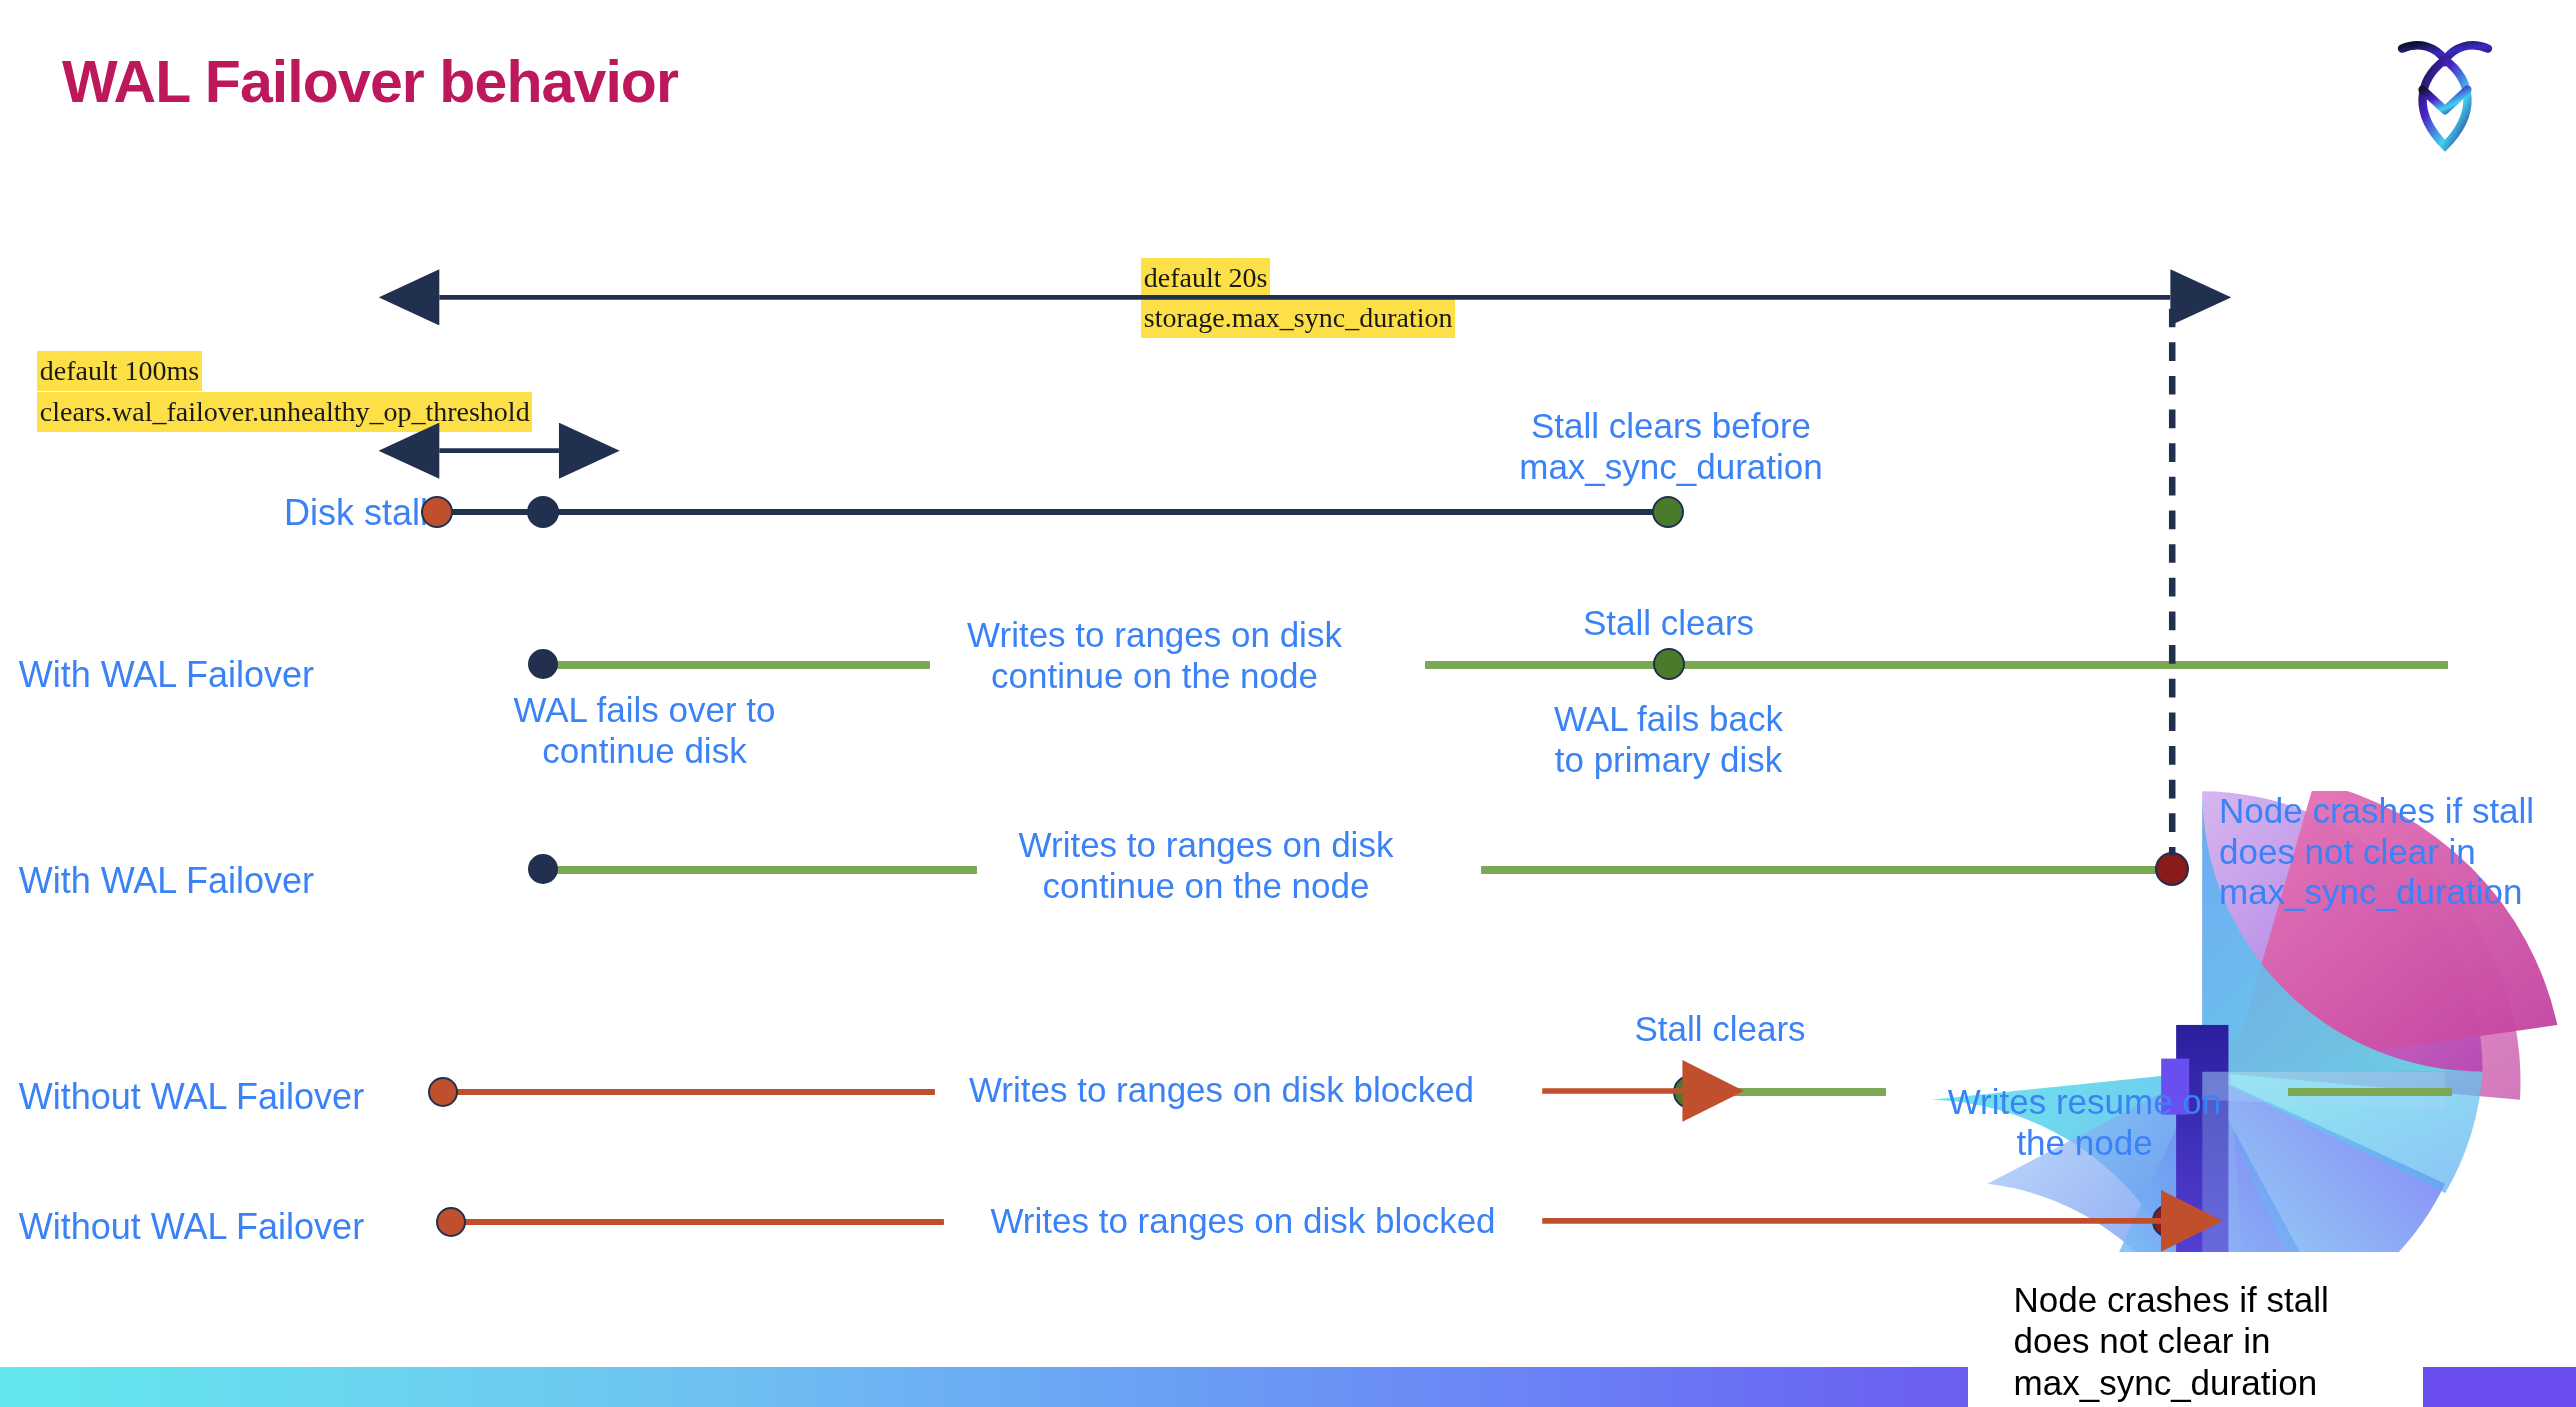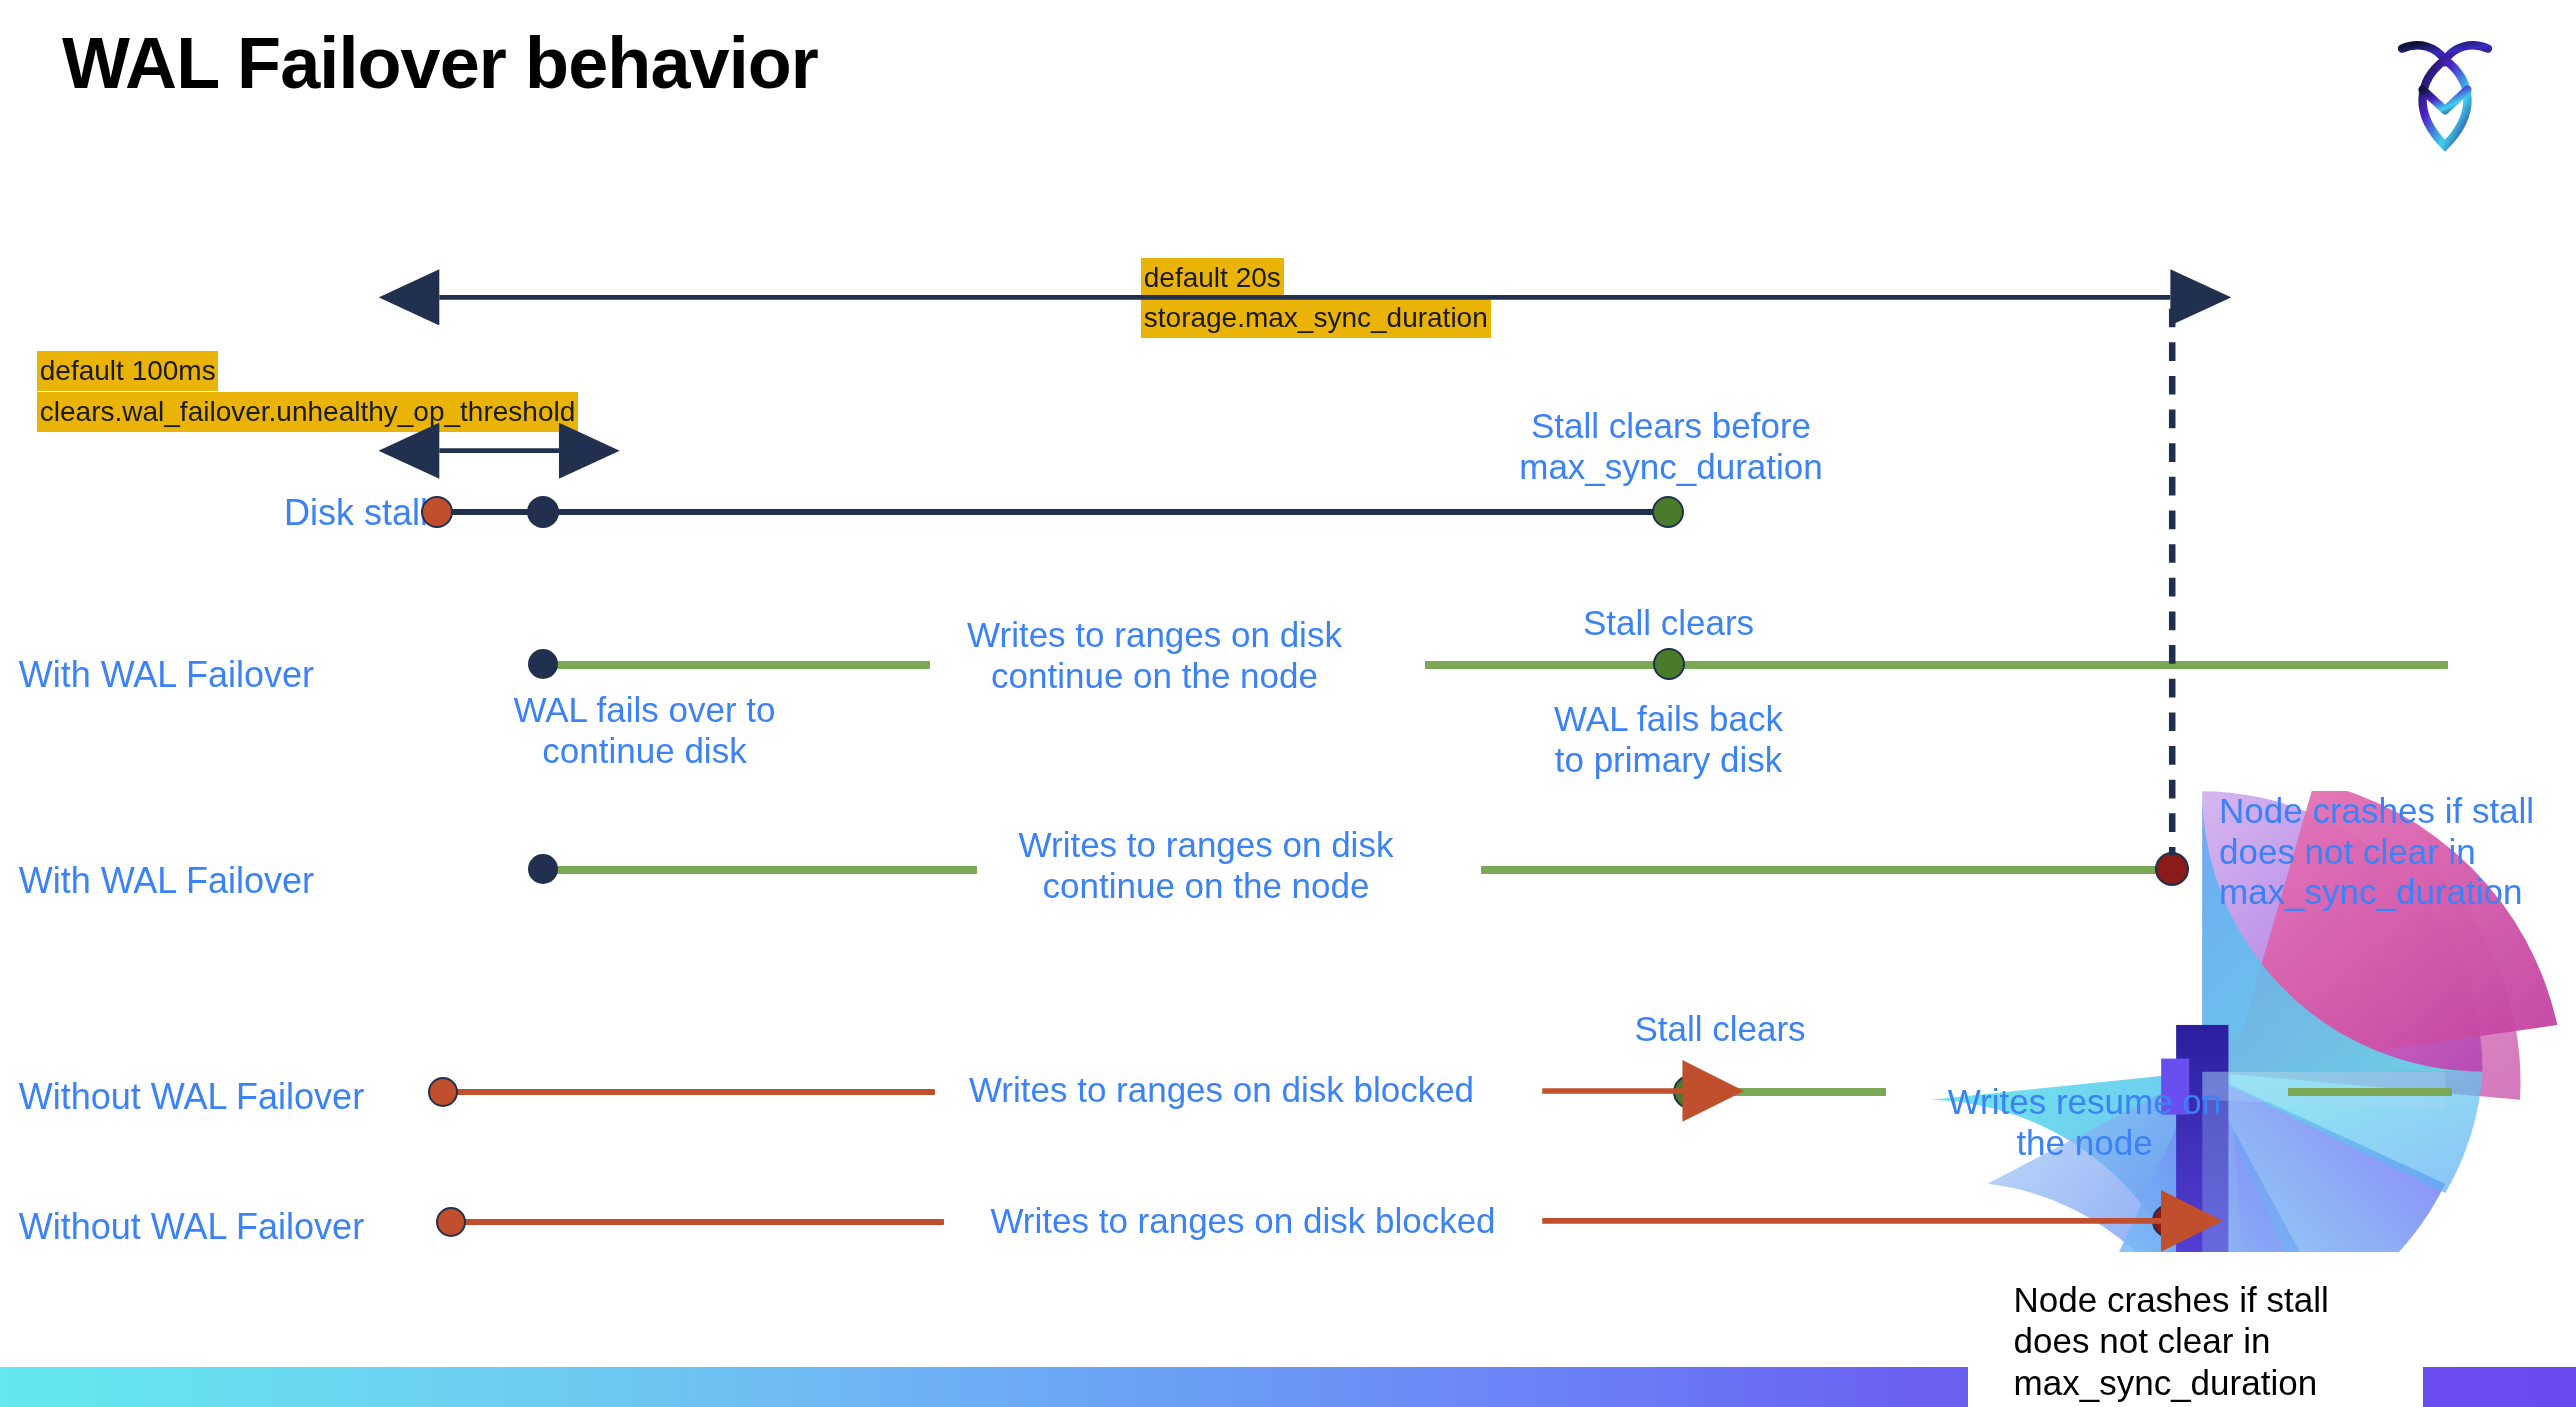--- a/index.html
+++ b/index.html
@@ -16,25 +16,25 @@
     width: 2576px;
     height: 1408px;
     background: #ffffff;
     overflow: hidden;
   }
 
   
   #title {
     position: absolute;
     left: 62px;
-    top: 26px;
-    font-size: 72px;
+    top: 52px;
+    font-size: 59px;
     font-weight: 700;
     letter-spacing: -0.9px;
-    color: #000000;
+    color: #be185d;
     white-space: nowrap;
     line-height: 1.05;
   }
 
   
   #logo {
     position: absolute;
     left: 2385px;
     top: 28px;
     width: 120px;
@@ -84,24 +84,24 @@
   .t-note {            
     font-size: 35px;
     text-align: center;
   }
   .t-note-left {
     font-size: 35px;
     text-align: left;
   }
   .code {
     position: absolute;
-    font-family: Liberation Sans, sans-serif;
+    font-family: Liberation Serif, serif;
     font-size: 28px;
     color: #1a1a1a;
-    background: #eab308;
+    background: #fde047;
     white-space: nowrap;
     line-height: 1.38;
     padding: 0.9px 2.8px;
   }
 
   
   .seg {
     position: absolute;
     height: 7.5px;
     border-radius: 0.9px;

